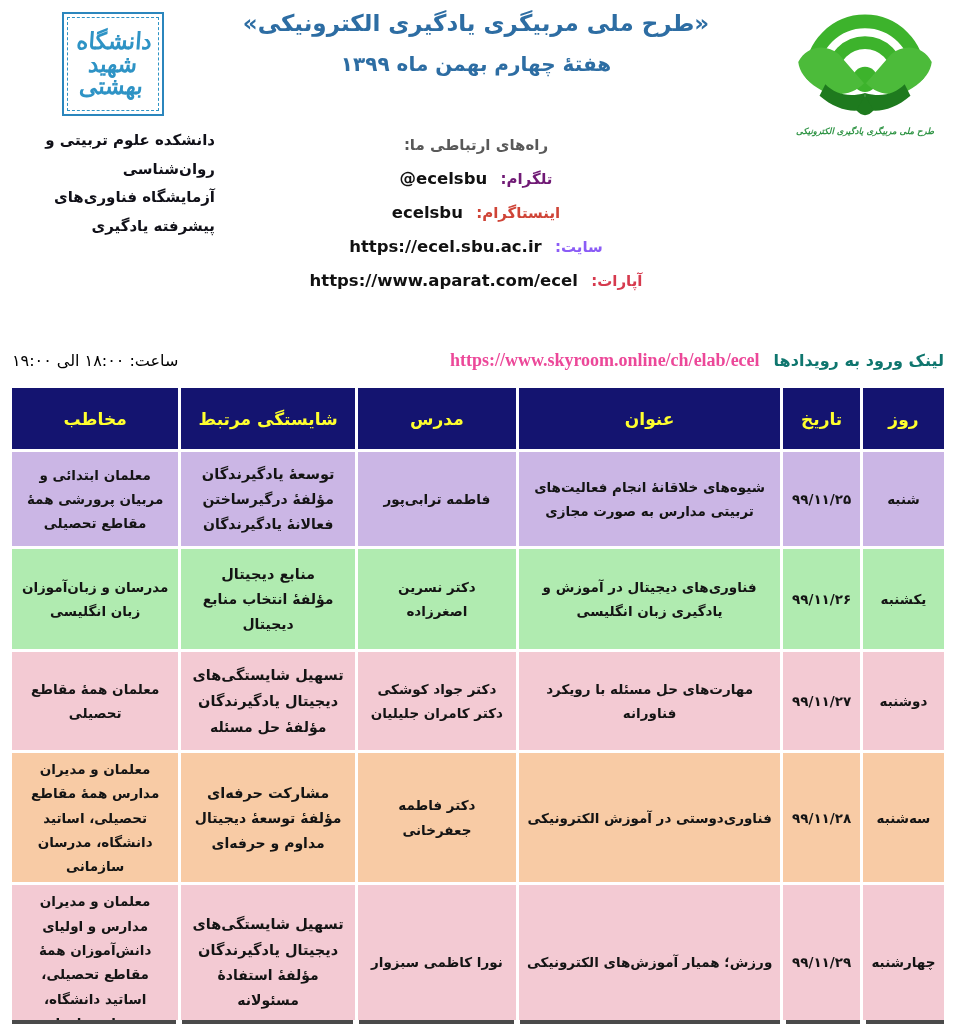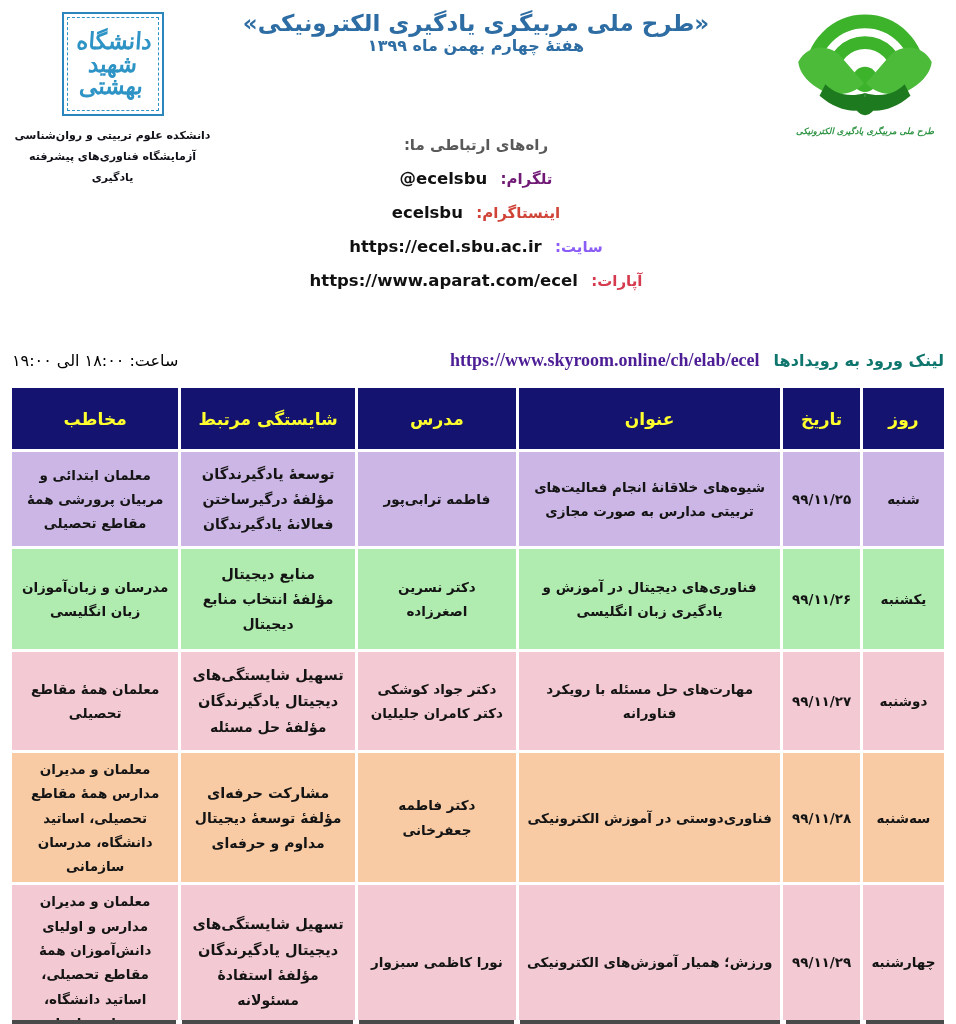--- a/index.html
+++ b/index.html
@@ -6,43 +6,43 @@
   body { background:#ffffff; font-family:"DejaVu Sans", sans-serif; }
   .page { position:relative; width:956px; height:1024px; background:#ffffff; overflow:hidden; direction:rtl; }
 
   
   .uni-block { position:absolute; left:10px; top:8px; width:205px; text-align:center; direction:rtl; }
   .uni-logo { width:102px; height:104px; margin:4px auto 10px auto; border:2px solid #2b86bd; background:#fff;
               display:flex; align-items:center; justify-content:center; position:relative; }
   .uni-logo::before { content:""; position:absolute; inset:3px; border:1px dashed #2e93c5; }
   .uni-logo-text { font-family:"DejaVu Serif", serif; font-weight:bold; color:#2e93c5;
                    font-size:23px; line-height:0.98; transform:skewX(-4deg); }
-  .uni-caption { font-size:11px; font-weight:bold; color:#101018; line-height:1.9; }
+  .uni-caption { font-size:15px; font-weight:bold; color:#101018; line-height:1.9;text-align:right; }
 
   
   .title-block { position:absolute; top:10px; right:215px; width:530px; text-align:center; }
   .main-title { font-size:23px; font-weight:bold; color:#2d6da3; letter-spacing:0; }
-  .sub-title  { font-size:16px; font-weight:bold; color:#2d6da3; }
+  .sub-title  { margin-top:16px; font-size:20px; font-weight:bold; color:#2d6da3; }
 
   
   .elearn-logo { position:absolute; right:12px; top:2px; width:158px; text-align:center;font-style:italic; }
   .elearn-caption { margin-top:2px; font-size:8.5px; font-weight:bold; color:#2e9444; white-space:nowrap; }
 
   
   .contact-block { position:absolute; top:136px; right:215px; width:530px; text-align:center; direction:rtl; }
   .contact-heading { font-size:15px; font-weight:bold; color:#595959; margin-bottom:4px; }
   .contact-item { margin-top:15px; font-size:15px; font-weight:bold; }
   .contact-label { font-weight:bold; }
   .contact-value { color:#111; font-weight:bold; font-size:16.5px; direction:ltr; unicode-bidi:isolate; display:inline-block; margin-right:8px; }
 
   
   .event-row { position:absolute; top:350px; right:12px; left:12px; display:flex; justify-content:space-between; align-items:center; direction:rtl; }
   .link-group { display:flex; align-items:center; gap:14px; }
   .link-label { font-size:16px; font-weight:bold; color:#0f766e; }
-  .link-url { font-family:"Liberation Serif", serif; font-weight:bold; font-size:18px; color:#4c1d95; direction:ltr; unicode-bidi:isolate; }
+  .link-url { font-family:"Liberation Serif", serif; font-weight:bold; font-size:18px; color:#ec4899; direction:ltr; unicode-bidi:isolate; }
   .event-time { font-size:16px; font-weight:normal; color:#000; }
 
   
   .schedule-table { position:absolute; top:385px; right:9px; width:938px; border-collapse:collapse; direction:rtl; table-layout:fixed; }
   .schedule-table th, .schedule-table td { border:3px solid #ffffff; text-align:center; vertical-align:middle; padding:4px 8px; }
   .schedule-table thead th { height:64px; font-size:17px; font-weight:bold; }
   .schedule-table td { font-size:13.5px; font-weight:600; color:#141414; line-height:1.8; }
   .schedule-table tbody tr:nth-child(1){ height:97px; }
   .schedule-table tbody tr:nth-child(2){ height:103px; }
   .schedule-table tbody tr:nth-child(3){ height:101px; }

